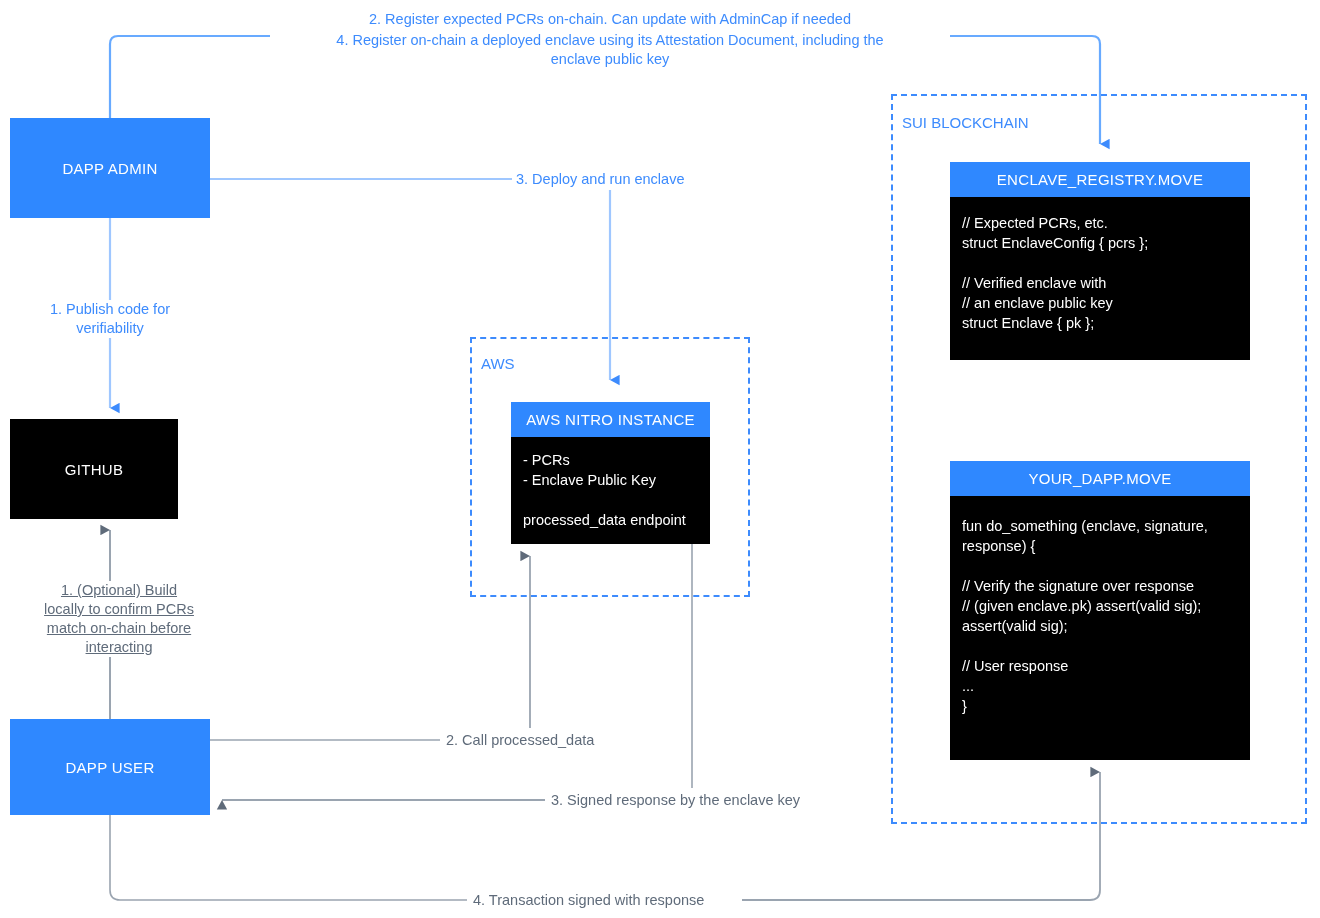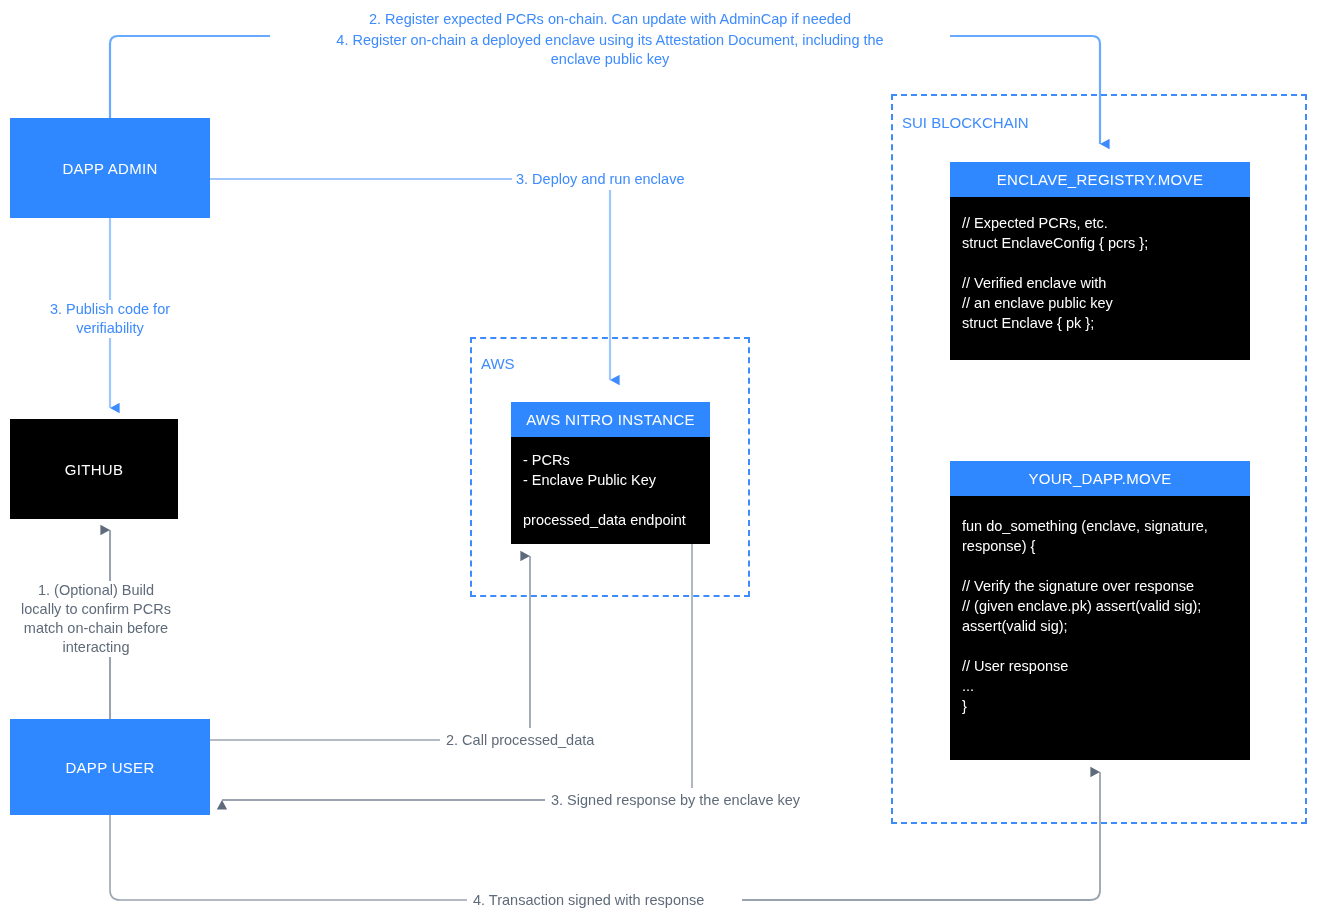--- a/index.html
+++ b/index.html
@@ -118,24 +118,24 @@
 }</div>
   </div>
 
   <div class="lbl blue center" style="left:300px;top:10px;width:620px;">2. Register expected PCRs on-chain. Can update with AdminCap if needed</div>
 
   <div class="lbl blue center" style="left:270px;top:31px;width:680px;background:#fff;">4. Register on-chain a deployed enclave using its Attestation Document, including the
 enclave public key</div>
 
   <div class="lbl blue" style="left:512px;top:170px;background:#fff;padding:0 4px;">3. Deploy and run enclave</div>
 
-  <div class="lbl blue center" style="left:25px;top:300px;width:170px;background:#fff;">3. Publish code for
+  <div class="lbl blue center" style="left:25px;top:300px;width:170px;background:#fff;">1. Publish code for
 verifiability</div>
 
-  <div class="lbl gray center" style="left:1px;top:581px;width:190px;background:#fff;">1. (Optional) Build
+  <div class="lbl gray center" style="left:24px;top:581px;width:190px;background:#fff;text-decoration:underline;">1. (Optional) Build
 locally to confirm PCRs
 match on-chain before
 interacting</div>
 
   <div class="lbl gray" style="left:443px;top:731px;background:#fff;padding:0 3px;">2. Call processed_data</div>
 
   <div class="lbl gray" style="left:548px;top:791px;background:#fff;padding:0 3px;">3. Signed response by the enclave key</div>
 
   <div class="lbl gray" style="left:470px;top:891px;background:#fff;padding:0 3px;">4. Transaction signed with response</div>
 

